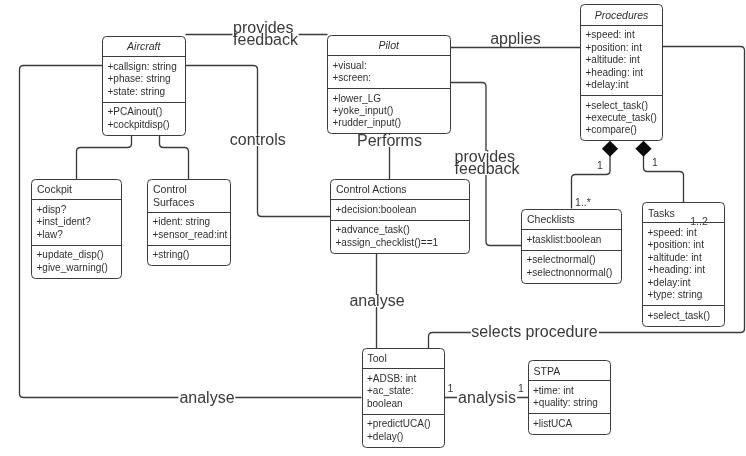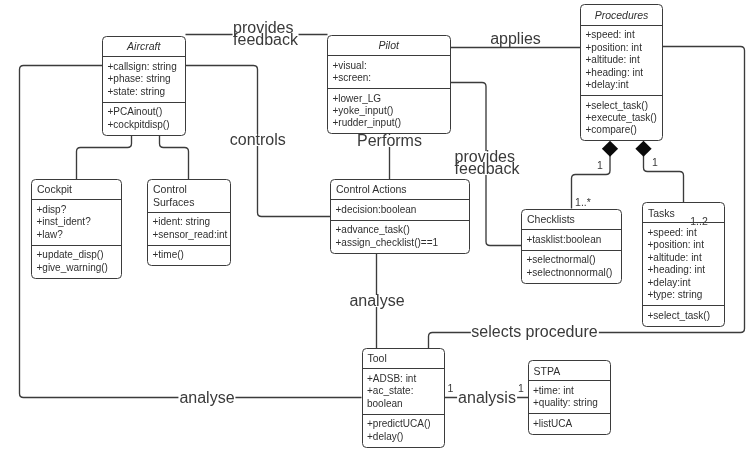--- a/index.html
+++ b/index.html
@@ -122,21 +122,21 @@
   </div>
   <div class="umlbox" style="left:147px;top:178.9px;width:83.5px;">
     <div class="sec hdr">
       <div class="umlname">Control Surfaces</div>
     </div>
     <div class="sec div">
         <div class="umlrow">+ident: string</div>
         <div class="umlrow">+sensor_read:int</div>
       </div>
     <div class="sec div">
-        <div class="umlrow">+time()</div>
+        <div class="umlrow">+string()</div>
       </div>
   </div>
   <div class="umlbox" style="left:330px;top:178.8px;width:140px;">
     <div class="sec hdr">
       <div class="umlname">Control Actions</div>
     </div>
     <div class="sec div">
         <div class="umlrow">+decision:boolean</div>
       </div>
     <div class="sec div">

